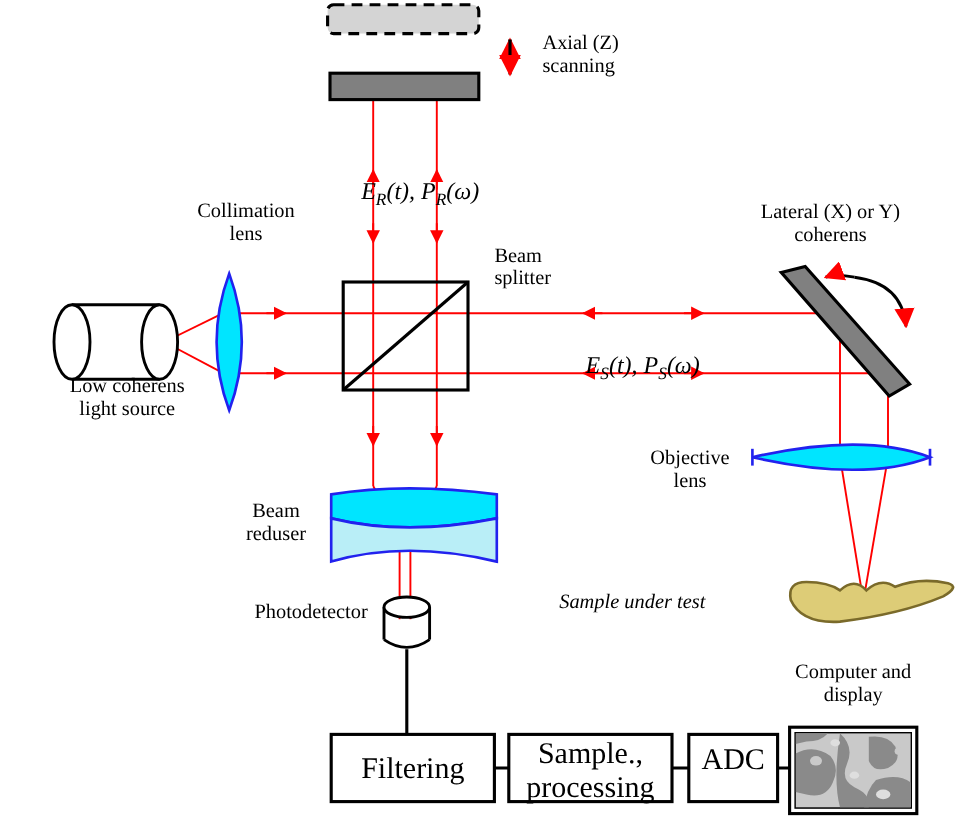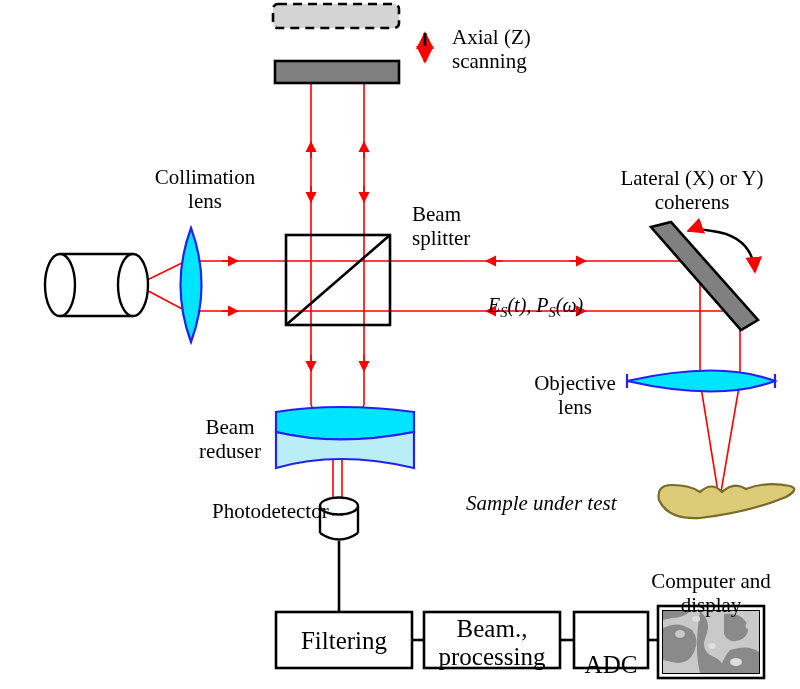--- a/index.html
+++ b/index.html
@@ -20,21 +20,21 @@
   #diagram-svg {
     position: absolute;
     left: 0;
     top: 0;
     width: 800px;
     height: 689px;
   }
   .lbl {
     position: absolute;
     font-family: "Liberation Serif", "DejaVu Serif", serif;
-    font-size: 21px;
+    font-size: 17px;
     color: #000000;
     line-height: 1.12;
     white-space: pre;
     text-align: center;
   }
   .lbl.left  { text-align: left; }
   .italic-lbl {
     position: absolute;
     font-family: "Liberation Serif", "DejaVu Serif", serif;
     font-style: italic;
@@ -225,43 +225,48 @@
       </g>
     </g>
   </svg>
 
   <div class="lbl left" style="left:452px; top:26px;">Axial (Z)
 scanning</div>
 
   <div class="lbl" style="left:140px; top:166px; width:130px;">Collimation
 lens</div>
 
+  <div class="lbl" style="left:24px; top:312px; width:164px;">Low coherens
+light source</div>
 
   <div class="lbl left" style="left:412px; top:203px;">Beam
 splitter</div>
 
   <div class="lbl" style="left:592px; top:167px; width:200px;">Lateral (X) or Y)
 coherens</div>
 
   <div class="lbl" style="left:520px; top:372px; width:110px;">Objective
 lens</div>
 
   <div class="lbl left" style="left:466px; top:492px;font-style:italic;">Sample under test</div>
 
   <div class="lbl" style="left:178px; top:416px; width:104px;">Beam
 reduser</div>
 
   <div class="lbl left" style="left:183px; top:500px;margin-left:29px;">Photodetector</div>
 
-  <div class="lbl" style="left:634px; top:570px; width:154px;">Computer and
+  <div class="lbl" style="left:634px; top:550px; width:154px;">Computer and
 display</div>
 
+  <div class="italic-lbl" style="left:281px; top:126px;">
+    <span>E</span><sub>R</sub><span>(t)</span><span>,&nbsp;</span><span>P</span><sub>R</sub><span>(ω)</span>
+  </div>
 
   <div class="italic-lbl" style="left:468px; top:271px;">
     <span>E</span><sub>S</sub><span>(t)</span><span>,&nbsp;</span><span>P</span><sub>S</sub><span>(ω)</span>
   </div>
 
   <div class="boxlbl" style="left:276px; top:627px; width:136px;">Filtering</div>
-  <div class="boxlbl" style="left:424px; top:615px; width:136px;">Beam.,
+  <div class="boxlbl" style="left:424px; top:615px; width:136px;">Sample.,
 processing</div>
-  <div class="boxlbl" style="left:574px; top:651px; width:74px;">ADC</div>
+  <div class="boxlbl" style="left:574px; top:620px; width:74px;">ADC</div>
 
 </div>
 
 </body></html>

